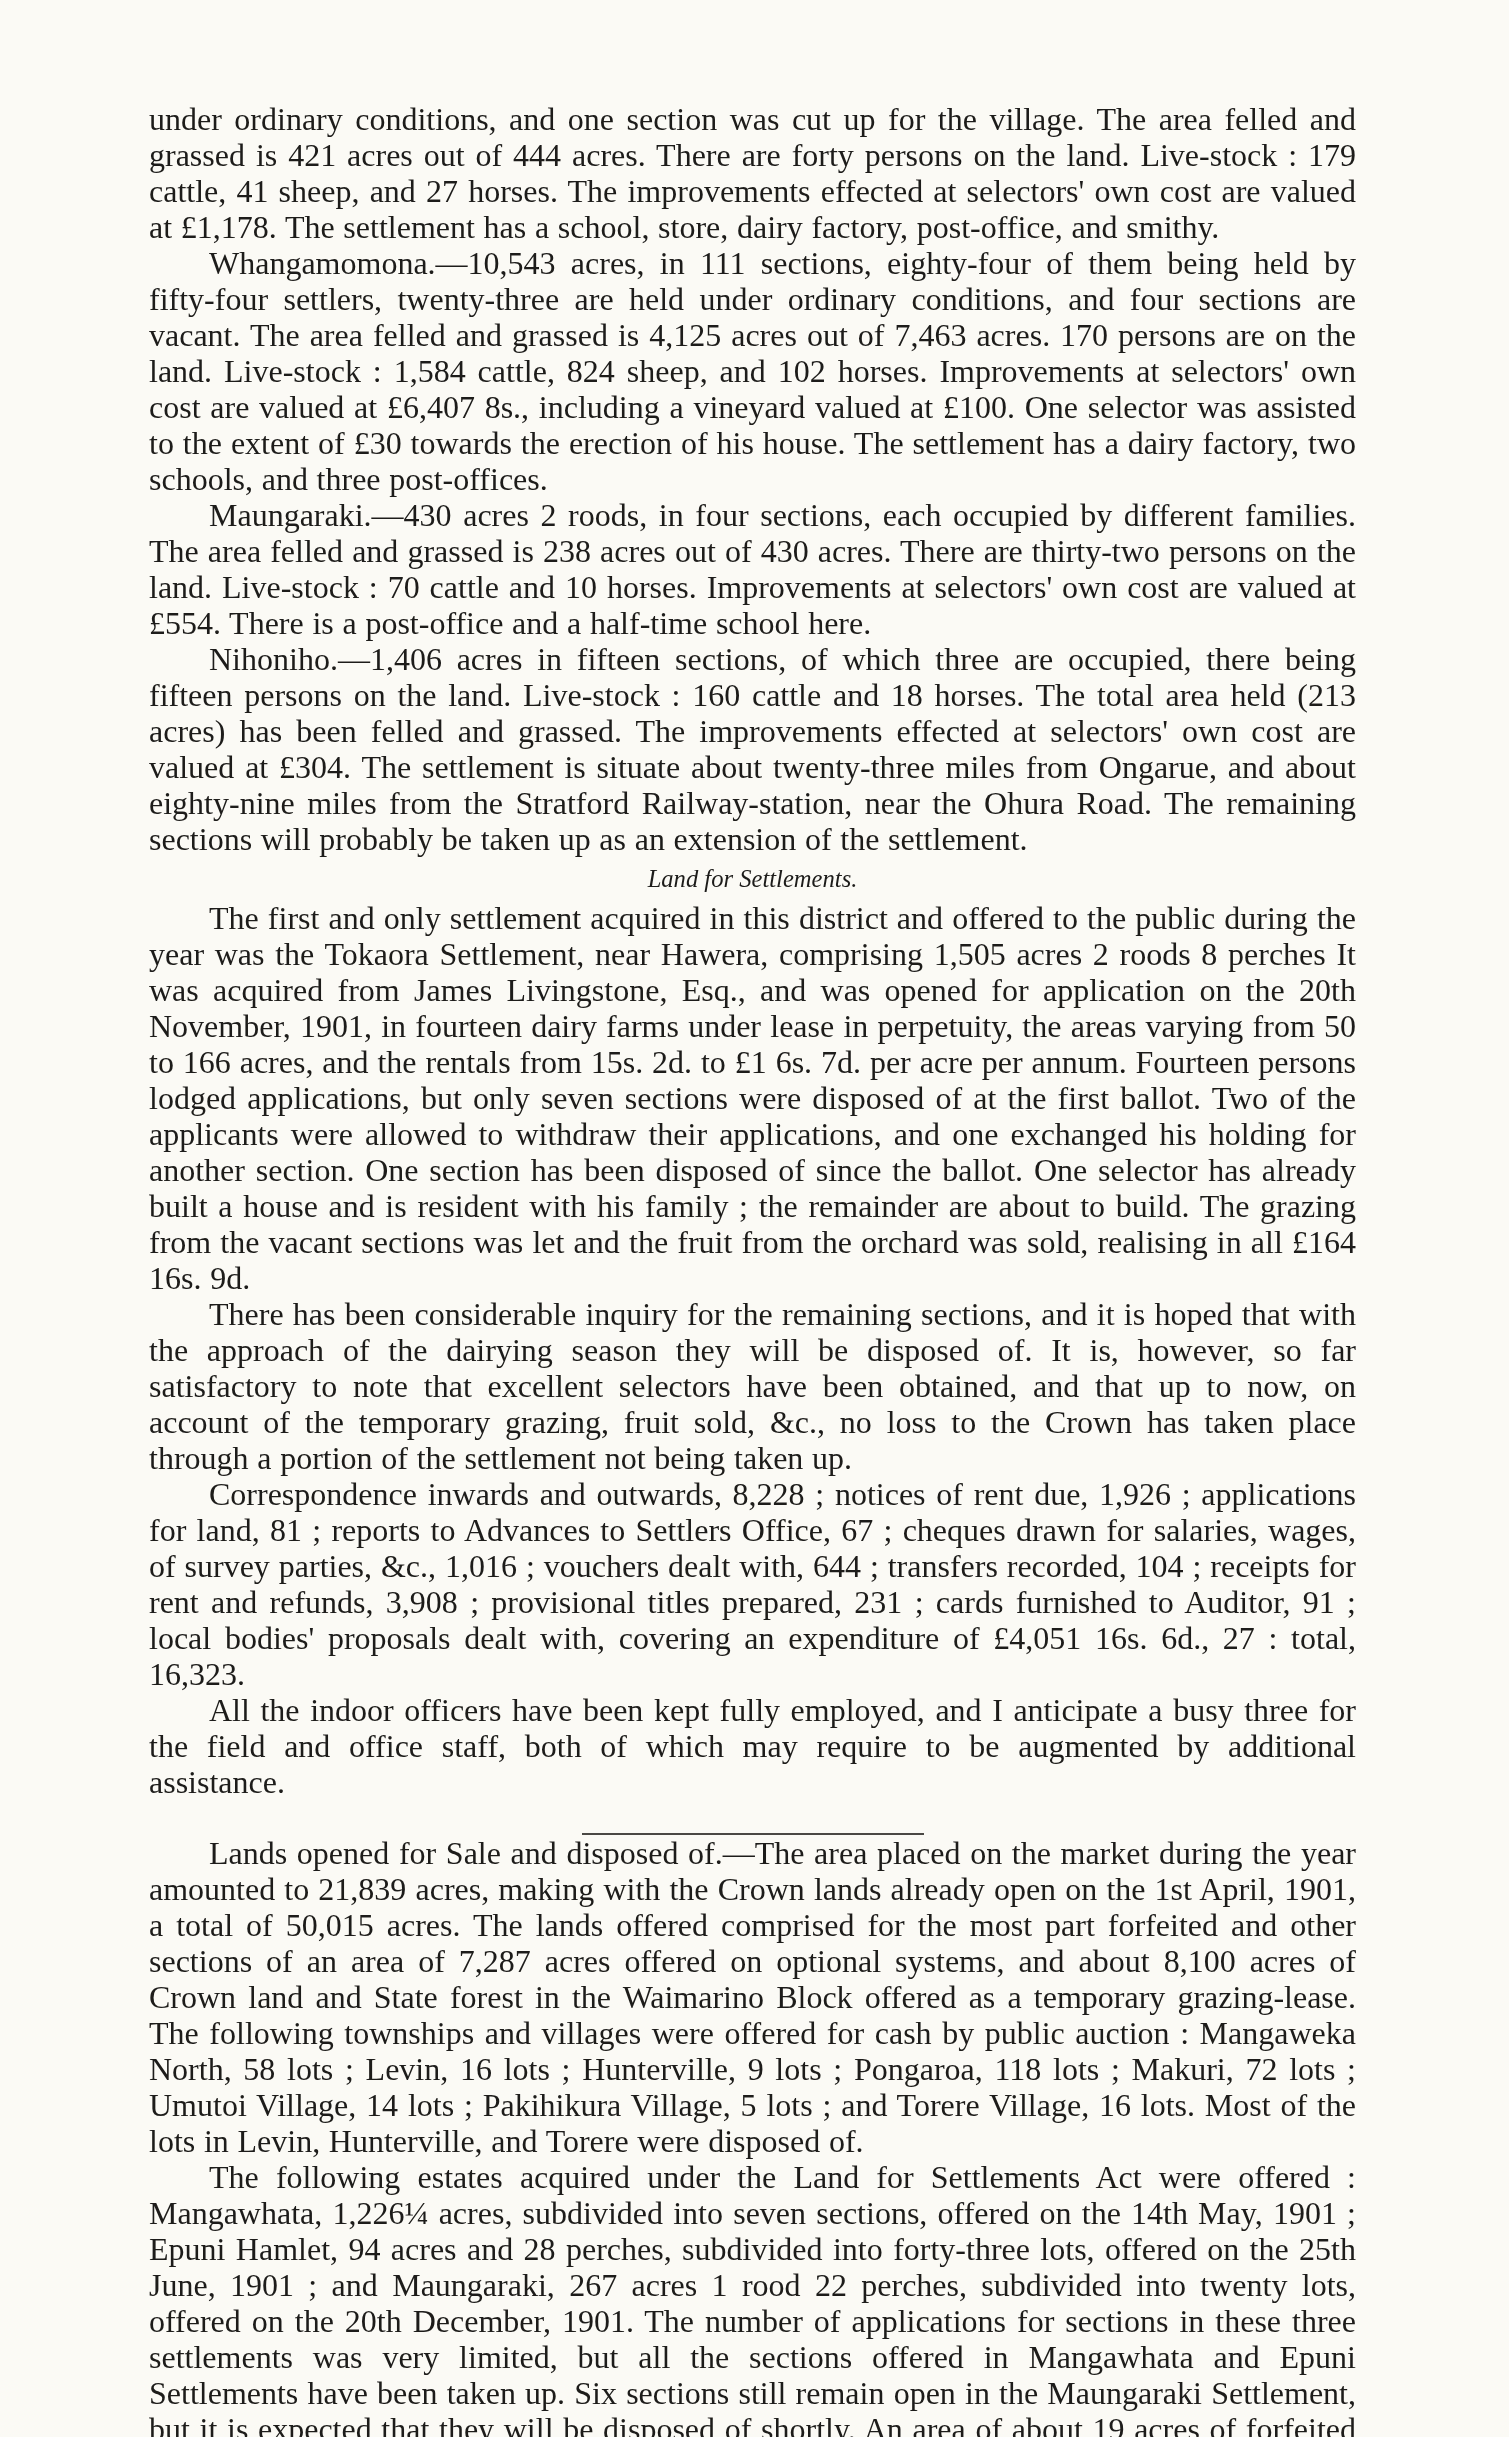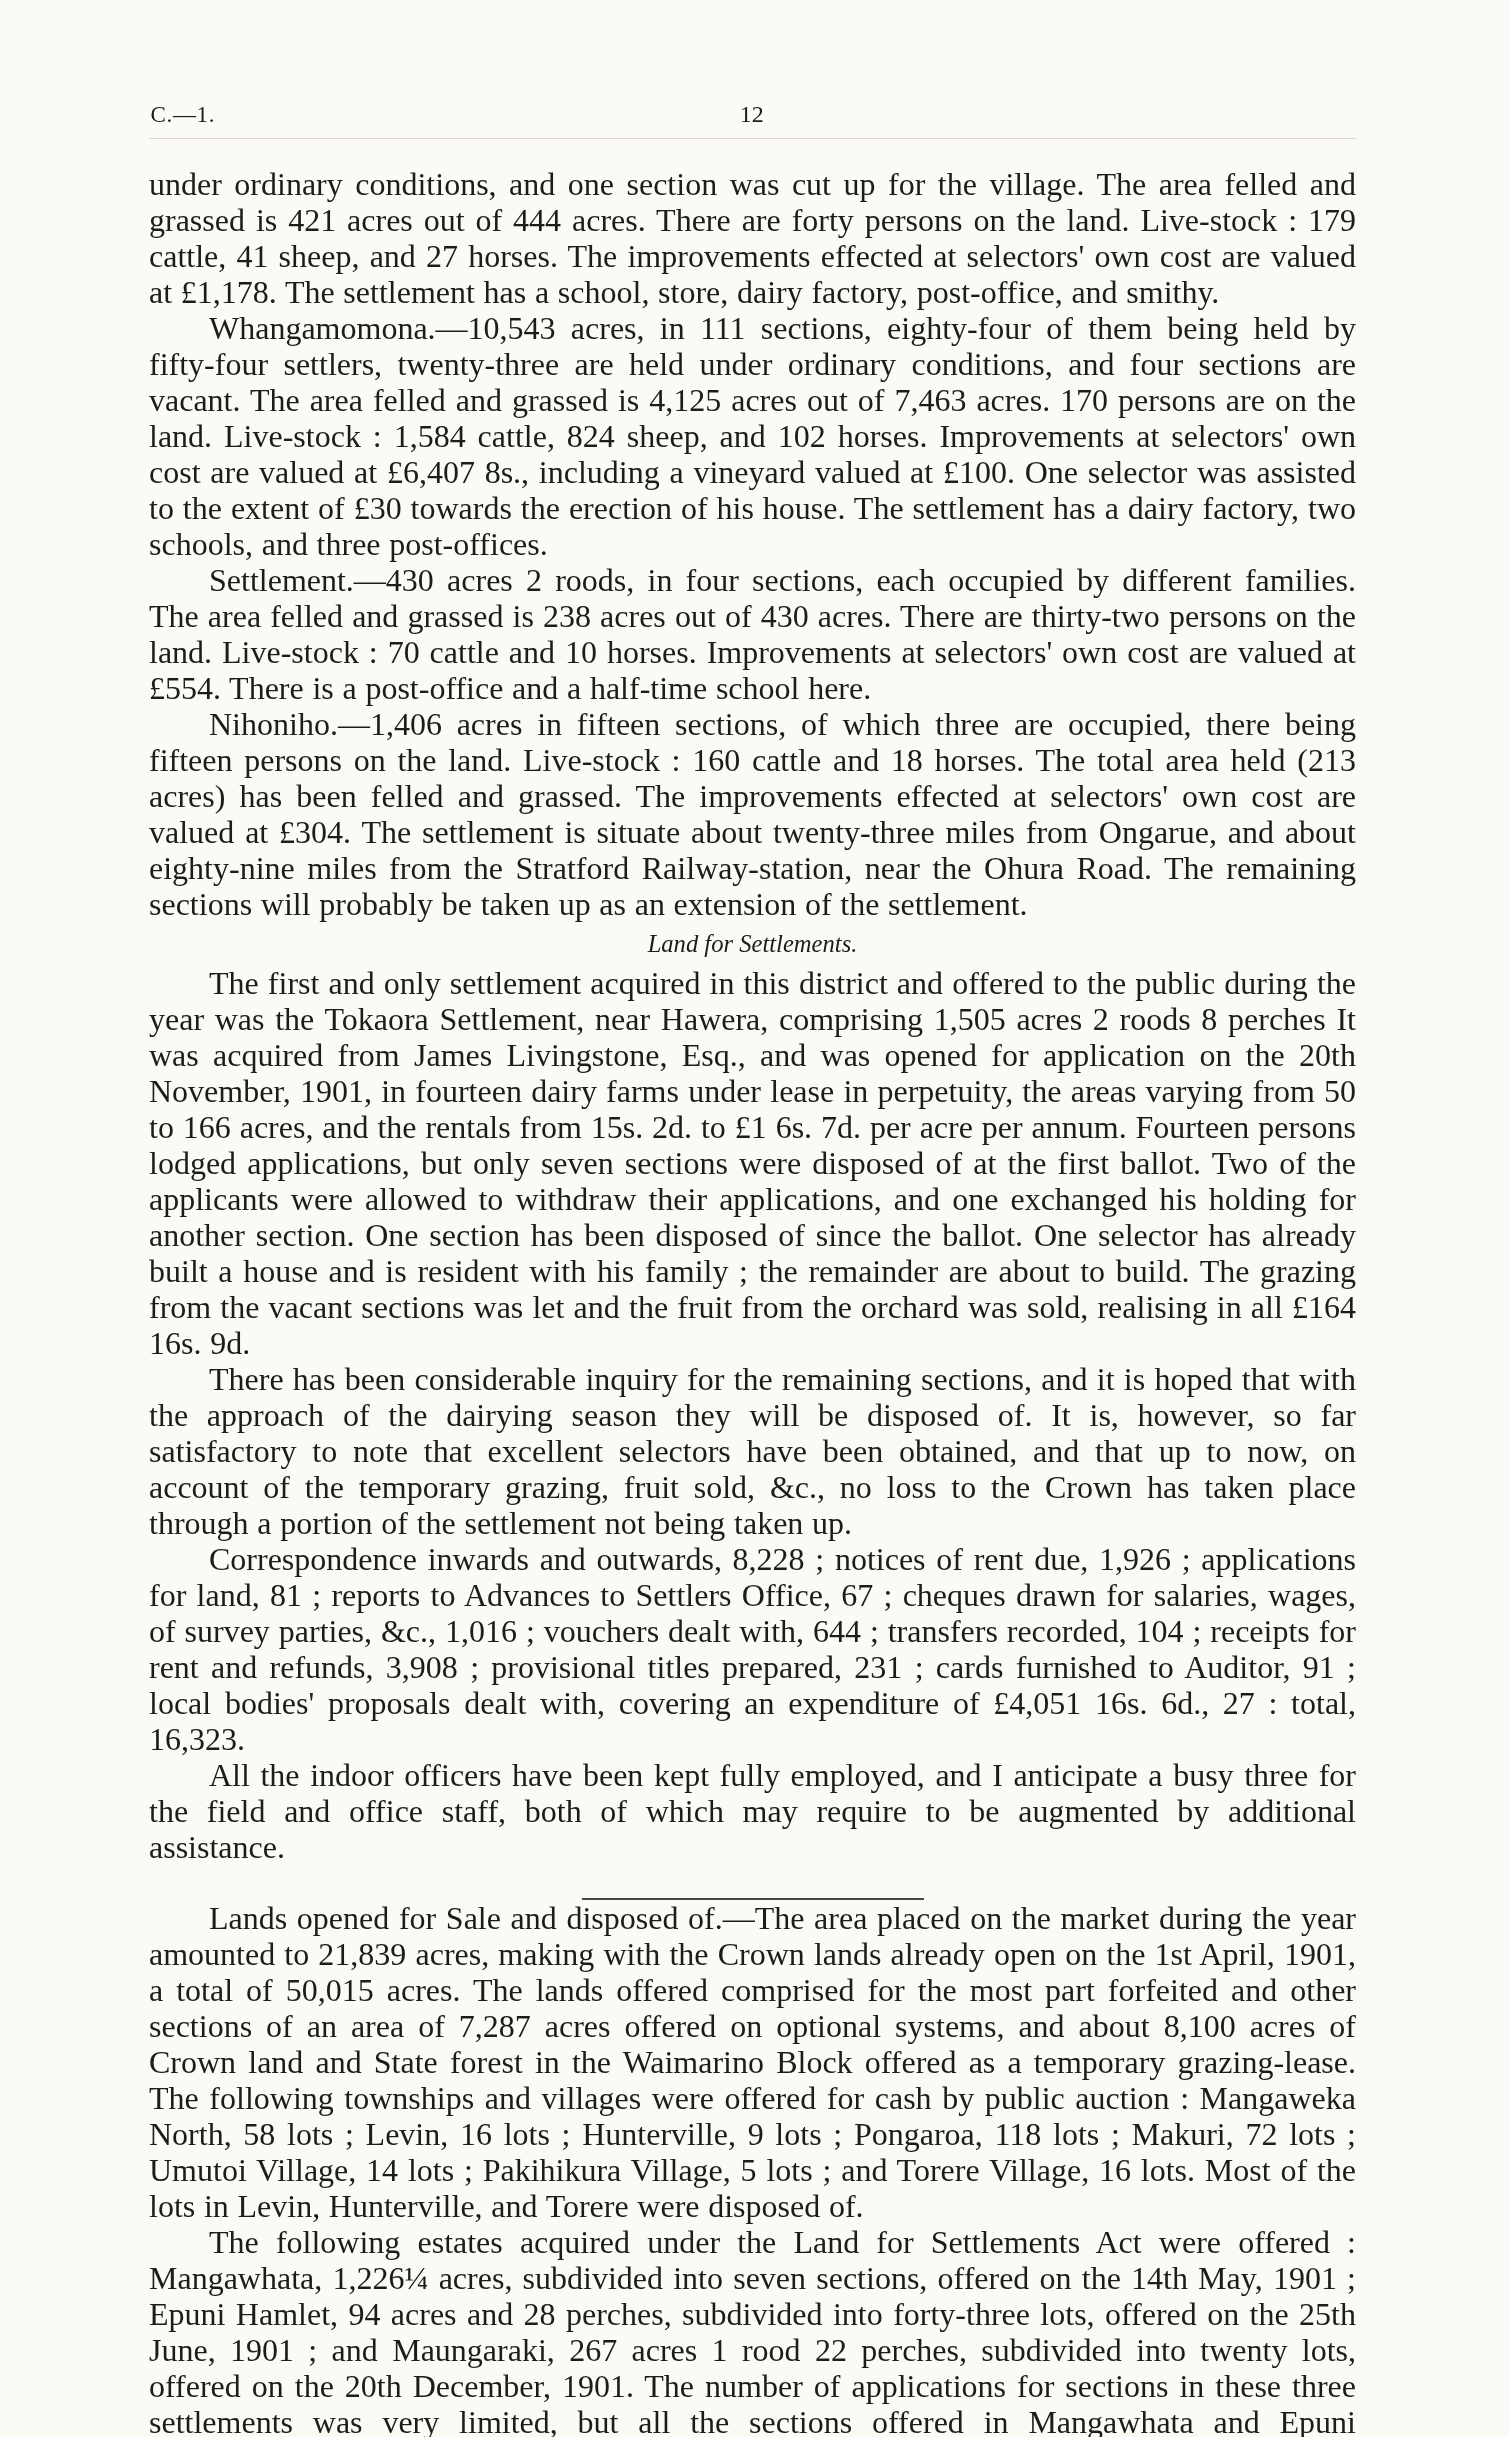--- a/index.html
+++ b/index.html
@@ -64,33 +64,28 @@
     height: 2.1px;
     background: #4a4844;
     margin: 33px auto 0 auto;
   }
 </style>
 </head>
 <body>
 
 <div class="page">
 
-  <header class="page-header">
-    <span class="doc-ref">C.—1.</span>
-    <span class="page-num">12</span>
-    <span class="hdr-spacer"></span>
-  </header>
 
   <main>
 
     <p class="para">under ordinary conditions, and one section was cut up for the village. The area felled and grassed is 421 acres out of 444 acres. There are forty persons on the land. Live-stock : 179 cattle, 41 sheep, and 27 horses. The improvements effected at selectors' own cost are valued at £1,178. The settlement has a school, store, dairy factory, post-office, and smithy.</p>
 
     <p class="para ind"><span class="it">Whangamomona.</span><span>—10,543 acres, in 111 sections, eighty-four of them being held by fifty-four settlers, twenty-three are held under ordinary conditions, and four sections are vacant. The area felled and grassed is 4,125 acres out of 7,463 acres. 170 persons are on the land. Live-stock : 1,584 cattle, 824 sheep, and 102 horses. Improvements at selectors' own cost are valued at £6,407 8s., including a vineyard valued at £100. One selector was assisted to the extent of £30 towards the erection of his house. The settlement has a dairy factory, two schools, and three post-offices.</span></p>
 
-    <p class="para ind"><span class="it">Settlement.</span><span>—430 acres 2 roods, in four sections, each occupied by different families. The area felled and grassed is 238 acres out of 430 acres. There are thirty-two persons on the land. Live-stock : 70 cattle and 10 horses. Improvements at selectors' own cost are valued at £554. There is a post-office and a half-time school here.</span></p>
+    <p class="para ind"><span class="it">Maungaraki.</span><span>—430 acres 2 roods, in four sections, each occupied by different families. The area felled and grassed is 238 acres out of 430 acres. There are thirty-two persons on the land. Live-stock : 70 cattle and 10 horses. Improvements at selectors' own cost are valued at £554. There is a post-office and a half-time school here.</span></p>
 
     <p class="para ind"><span class="it">Nihoniho.</span><span>—1,406 acres in fifteen sections, of which three are occupied, there being fifteen persons on the land. Live-stock : 160 cattle and 18 horses. The total area held (213 acres) has been felled and grassed. The improvements effected at selectors' own cost are valued at £304. The settlement is situate about twenty-three miles from Ongarue, and about eighty-nine miles from the Stratford Railway-station, near the Ohura Road. The remaining sections will probably be taken up as an extension of the settlement.</span></p>
 
     <h3 class="sub-head">Land for Settlements.</h3>
 
     <p class="para ind">The first and only settlement acquired in this district and offered to the public during the year was the Tokaora Settlement, near Hawera, comprising 1,505 acres 2 roods 8 perches It was acquired from James Livingstone, Esq., and was opened for application on the 20th November, 1901, in fourteen dairy farms under lease in perpetuity, the areas varying from 50 to 166 acres, and the rentals from 15s. 2d. to £1 6s. 7d. per acre per annum. Fourteen persons lodged applications, but only seven sections were disposed of at the first ballot. Two of the applicants were allowed to withdraw their applications, and one exchanged his holding for another section. One section has been disposed of since the ballot. One selector has already built a house and is resident with his family ; the remainder are about to build. The grazing from the vacant sections was let and the fruit from the orchard was sold, realising in all £164 16s. 9d.</p>
 
     <p class="para ind">There has been considerable inquiry for the remaining sections, and it is hoped that with the approach of the dairying season they will be disposed of. It is, however, so far satisfactory to note that excellent selectors have been obtained, and that up to now, on account of the temporary grazing, fruit sold, &amp;c., no loss to the Crown has taken place through a portion of the settlement not being taken up.</p>
 
 

